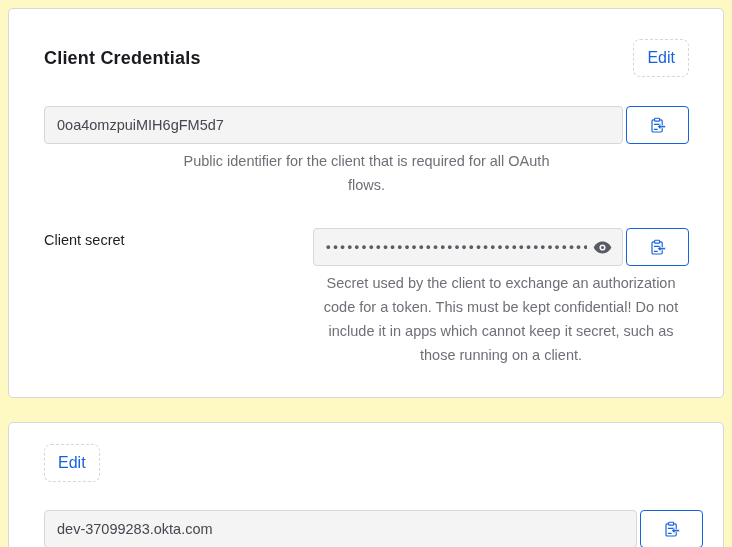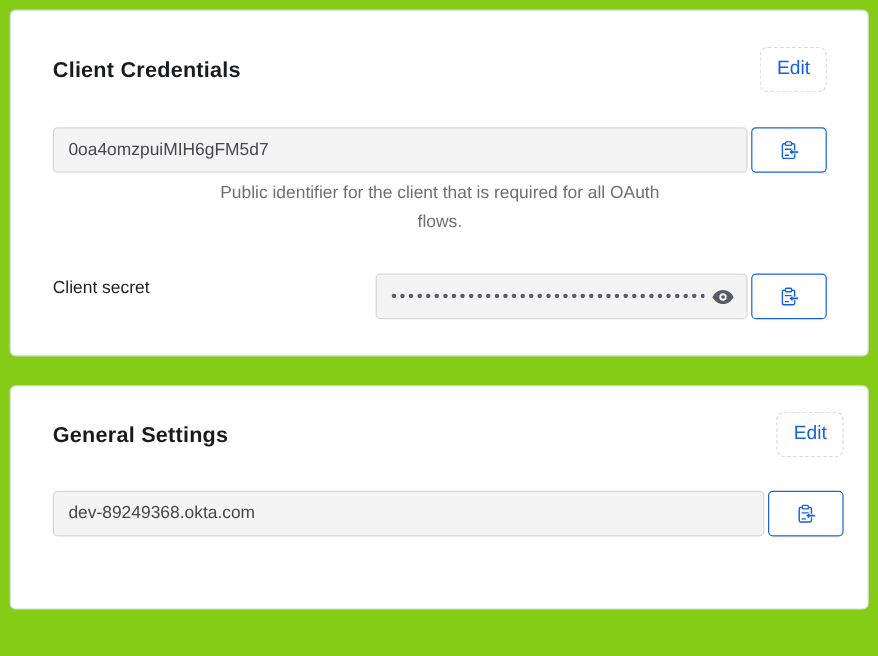--- a/index.html
+++ b/index.html
@@ -2,21 +2,21 @@
 <html style="--accent-blue: #1662dd; --card-border: #d7d7d7; --input-background: #f4f4f4; --input-border: #d7d7d7; --heading-text: #191a1f; --value-text: #46474f; --muted-text: #6e7077; --dots-text: #5a5c66;"><head>
 <meta charset="utf-8">
 <style>
   * { margin:0; padding:0; box-sizing:border-box; }
   html, body { background:#ffffff; }
   body {
     width:732px; height:547px; overflow:hidden;
     font-family:"Liberation Sans", sans-serif;
     -webkit-font-smoothing:antialiased;
   }
-  .screen { position:relative; width:732px; height:547px; overflow:hidden; background:#84cc16; }
+  .screen { position:relative; width:732px; height:547px; overflow:hidden; background:#fef9c3; }
 
   .card {
     margin:0 8px; background:#fff;
     border:1px solid var(--card-border,#d7d7d7);
     border-radius:5px;
   }
   .card-1 { margin-top:8px; padding:30px 34px 30px 35px; }
   .card-2 { margin-top:24px; padding:21px 20px 60px 35px; }
 
   .card-head { display:flex; align-items:center; justify-content:space-between; margin-bottom:29px; }
@@ -122,37 +122,40 @@
           </div>
           <button class="copy-btn">
             <svg width="17" height="17" viewBox="0 0 17 17" fill="none">
               <rect x="3" y="2.8" width="10.2" height="12.2" rx="1.2" stroke="currentColor" stroke-width="1.2"></rect>
               <rect x="5.6" y="1.2" width="5" height="2.9" rx="0.7" fill="#ffffff" stroke="currentColor" stroke-width="1.1"></rect>
               <path d="M5.4 7.4 h5.4 M5.4 12.4 h2.8" stroke="currentColor" stroke-width="1.1" stroke-linecap="round"></path>
               <path d="M8.6 9.7 l3.1 -3.1 v2 h4.8 v2.2 h-4.8 v2 z" fill="currentColor" stroke="#ffffff" stroke-width="0.7"></path>
             </svg>
           </button>
         </div>
+        <p class="help">Secret used by the client to exchange an authorization
+code for a token. This must be kept confidential! Do not
+include it in apps which cannot keep it secret, such as
+those running on a client.</p>
       </div>
     </div>
   </section>
 
   <section class="card card-2">
     <div class="card-head">
-      <h2 class="section-title">General Settings</h2>
       <span class="edit-wrap">
         <a class="edit-link">Edit</a>
       </span>
     </div>
 
     <div class="field">
       <div class="fbody">
         <div class="control">
           <div class="input">
-            <span class="ival">dev-89249368.okta.com</span>
+            <span class="ival">dev-37099283.okta.com</span>
           </div>
           <button class="copy-btn">
             <svg width="17" height="17" viewBox="0 0 17 17" fill="none">
               <rect x="3" y="2.8" width="10.2" height="12.2" rx="1.2" stroke="currentColor" stroke-width="1.2"></rect>
               <rect x="5.6" y="1.2" width="5" height="2.9" rx="0.7" fill="#ffffff" stroke="currentColor" stroke-width="1.1"></rect>
               <path d="M5.4 7.4 h5.4 M5.4 12.4 h2.8" stroke="currentColor" stroke-width="1.1" stroke-linecap="round"></path>
               <path d="M8.6 9.7 l3.1 -3.1 v2 h4.8 v2.2 h-4.8 v2 z" fill="currentColor" stroke="#ffffff" stroke-width="0.7"></path>
             </svg>
           </button>
         </div>

